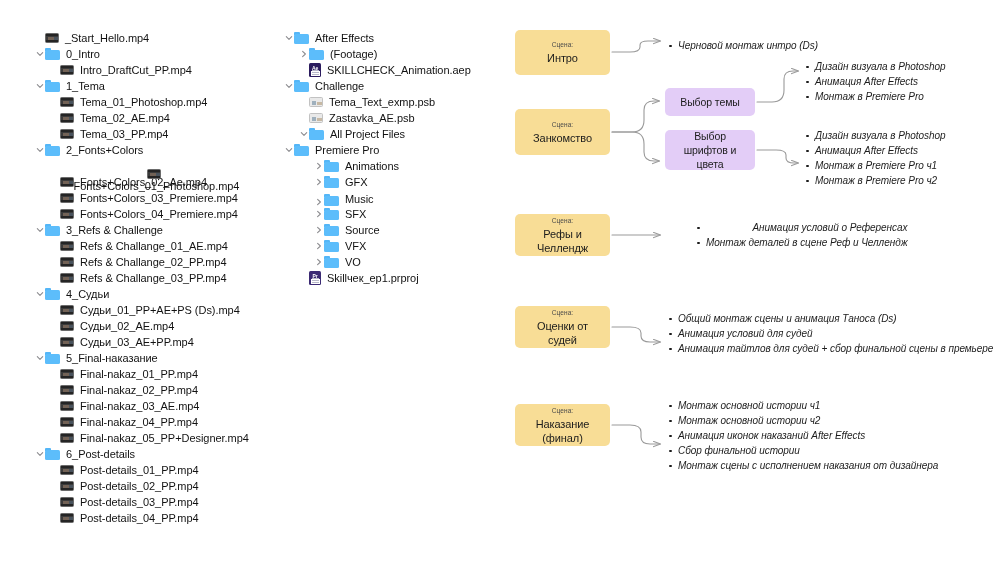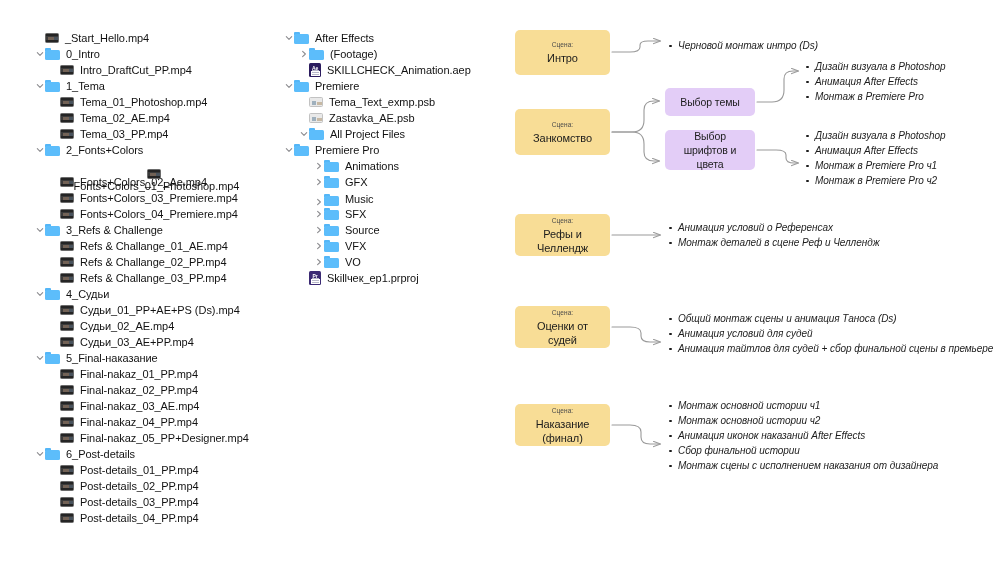--- a/index.html
+++ b/index.html
@@ -585,21 +585,21 @@
           <svg width="8" height="8" viewBox="0 0 8 8">
             <path d="M1.3 2.6 L4 5.4 L6.7 2.6" fill="none" stroke="#8a8a8e" stroke-width="1.05" stroke-linecap="round" stroke-linejoin="round"></path>
           </svg>
         </span>
         <span class="icon">
           <span class="folder">
             <span class="tab"></span>
             <span class="body"></span>
           </span>
         </span>
-        <span class="label">Premiere</span>
+        <span class="label">Challenge</span>
       </div>
       <div class="node" style="padding-left: 15px;">
         <span class="twisty none"></span>
         <span class="icon">
           <span class="psb">
             <span class="a"></span>
             <span class="b"></span>
           </span>
         </span>
         <span class="label">Tema_Text_exmp.psb</span>
@@ -818,21 +818,21 @@
           <li>Дизайн визуала в Photoshop</li>
           <li>Анимация After Effects</li>
           <li>Монтаж в Premiere Pro</li>
         </ul>
         <ul class="bullets" style="left: 805px; top: 128px;">
           <li>Дизайн визуала в Photoshop</li>
           <li>Анимация After Effects</li>
           <li>Монтаж в Premiere Pro ч1</li>
           <li>Монтаж в Premiere Pro ч2</li>
         </ul>
-        <ul class="bullets" style="left: 668px; top: 220px;">
+        <ul class="bullets" style="left: 696px; top: 220px; text-align: right;">
           <li>Анимация условий о Референсах</li>
           <li>Монтаж деталей в сцене Реф и Челлендж</li>
         </ul>
         <ul class="bullets" style="left: 668px; top: 311px;">
           <li>Общий монтаж сцены и анимация Таноса (Ds)</li>
           <li>Анимация условий для судей</li>
           <li>Анимация тайтлов для судей + сбор финальной сцены в премьере</li>
         </ul>
         <ul class="bullets" style="left: 668px; top: 398px;">
           <li>Монтаж основной истории ч1</li>

